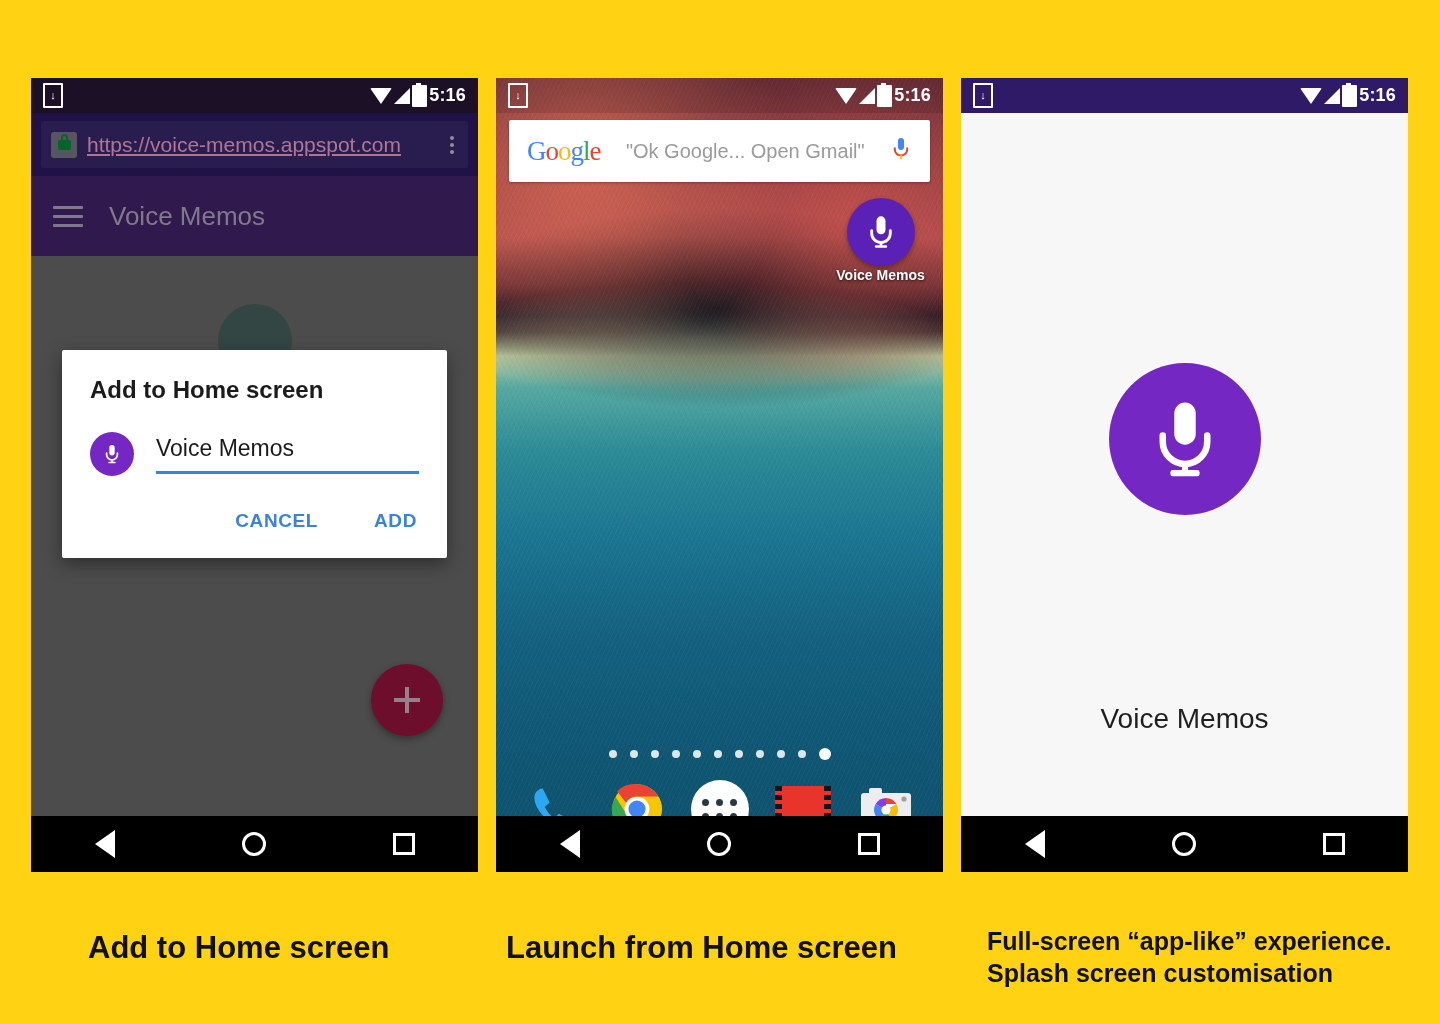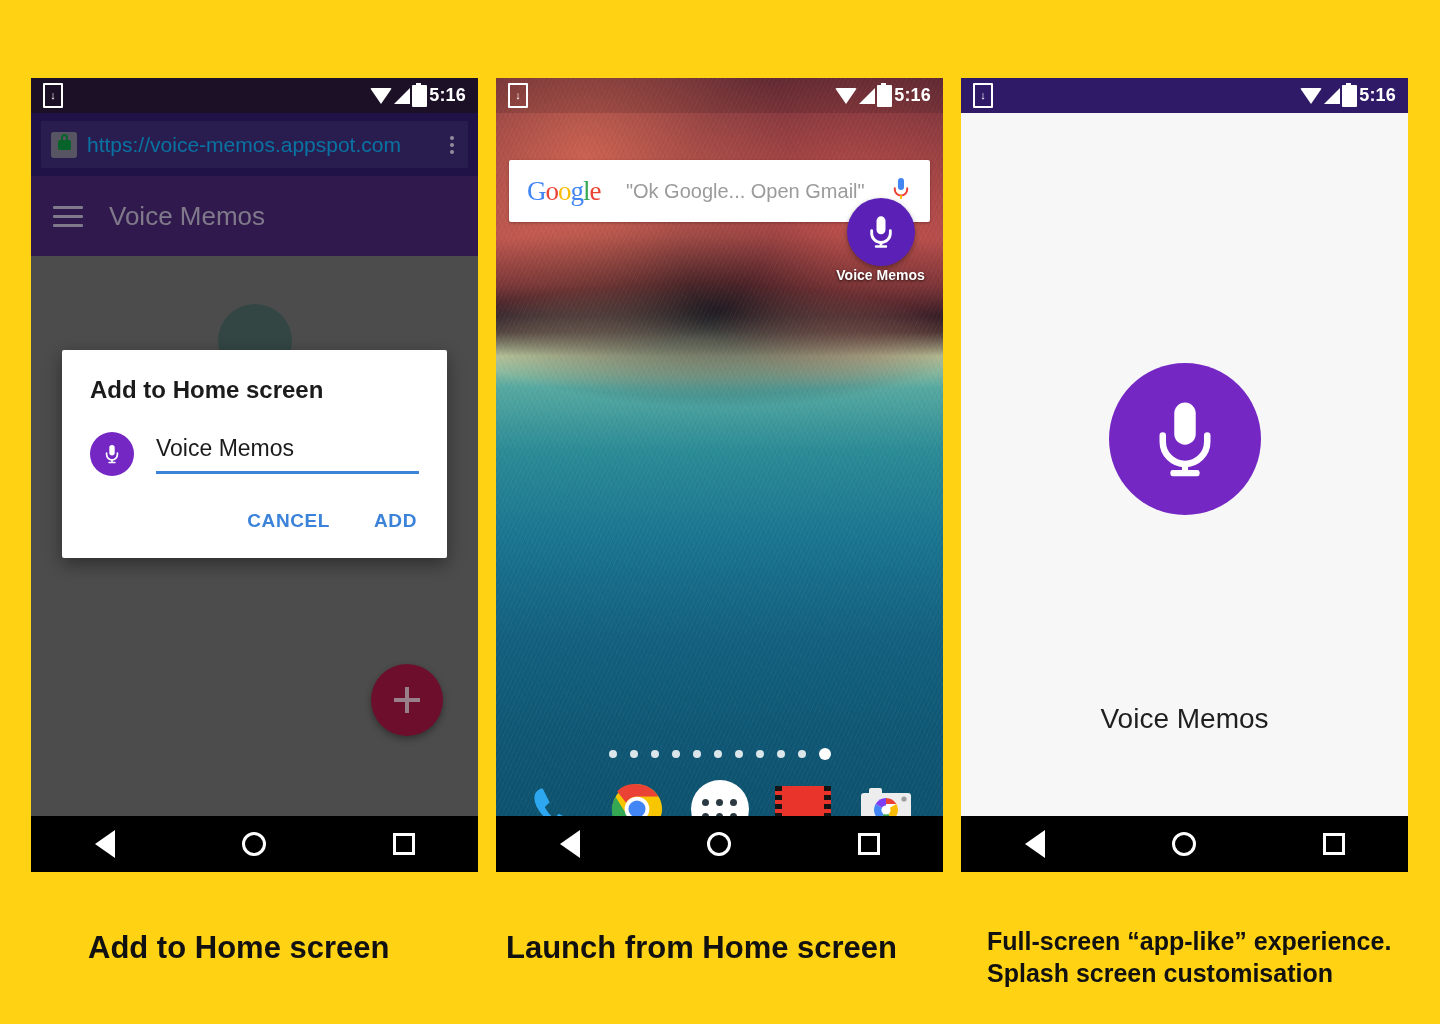--- a/index.html
+++ b/index.html
@@ -60,21 +60,21 @@
     width:100%;height:100%;box-sizing:border-box;
     background:#3b2a73;border-radius:2px;
     display:flex;align-items:center;padding:0 10px;gap:10px;
   }
   .lockbox{
     width:26px;height:26px;border-radius:3px;background:#7d7a8c;
     display:flex;align-items:center;justify-content:center;flex:0 0 auto;
   }
   .lock-body{width:13px;height:10px;background:#0a8f3c;border-radius:2px;position:relative;}
   .lock-body:before{content:"";position:absolute;left:3px;top:-6px;width:7px;height:7px;border:2px solid #0a8f3c;border-bottom:none;border-radius:4px 4px 0 0;box-sizing:border-box;}
-  .url{color:#0ea5e9;font-size:21px;white-space:nowrap;overflow:hidden;flex:1 1 auto;}
+  .url{color:#f9a8d4;font-size:21px;white-space:nowrap;overflow:hidden;flex:1 1 auto;text-decoration:underline;}
   .kebab{flex:0 0 auto;display:flex;flex-direction:column;gap:3px;align-items:center;padding:0 4px;}
   .kebab i{display:block;width:4px;height:4px;border-radius:50%;background:#cfc9de;}
 
   .appbar{
     position:absolute;left:0;top:98px;width:100%;height:80px;
     background:#45246d;display:flex;align-items:center;padding:0 22px;gap:26px;box-sizing:border-box;
   }
   .hamburger{display:flex;flex-direction:column;gap:6px;}
   .hamburger i{display:block;width:30px;height:3px;background:#b7aec7;border-radius:1px;}
   .appbar-title{color:#b7aec7;font-size:26px;}
@@ -106,21 +106,21 @@
     position:absolute;left:31px;top:272px;width:385px;
     background:#fff;border-radius:2px;
     box-shadow:0 6px 18px rgba(0,0,0,.4);
     padding:26px 28px 12px 28px;box-sizing:border-box;
   }
   .dialog-title{font-size:24px;font-weight:bold;color:#1b1b1b;margin-bottom:28px;}
   .dialog-row{display:flex;align-items:center;gap:22px;margin-bottom:6px;}
   .mic-small{width:44px;height:44px;border-radius:50%;background:#7527c4;flex:0 0 auto;display:flex;align-items:center;justify-content:center;}
   .dialog-field{flex:1 1 auto;border-bottom:3px solid #3b82d9;padding-bottom:9px;}
   .dialog-field span{font-size:23px;color:#1b1b1b;}
-  .dialog-actions{display:flex;justify-content:flex-end;gap:40px;margin-top:30px;padding-bottom:10px;align-items:center;}
+  .dialog-actions{display:flex;justify-content:flex-end;gap:52px;margin-top:30px;padding-bottom:10px;align-items:center;}
   .dialog-actions button{
     background:none;border:none;color:#3b82d9;font-size:19px;font-weight:bold;
     letter-spacing:.6px;cursor:pointer;font-family:inherit;padding:4px 2px;
   }
 
   
   .navbar{
     position:absolute;left:0;bottom:0;width:100%;height:56px;background:#000;
     display:flex;align-items:center;justify-content:space-around;
   }
@@ -154,21 +154,20 @@
   .wall-noise{position:absolute;inset:0;opacity:.16;
     background-image:
       repeating-linear-gradient(115deg, rgba(255,255,255,.22) 0 1px, transparent 1px 4px),
       repeating-linear-gradient(65deg, rgba(0,0,0,.18) 0 1px, transparent 1px 5px);
   }
   .searchbar{
     position:absolute;left:13px;top:42px;width:421px;height:62px;
     background:#fff;border-radius:2px;
     display:flex;align-items:center;padding:16px 18px;box-sizing:border-box;
     box-shadow:0 1px 3px rgba(0,0,0,.3);
-    margin-top:40px;
   }
   .glogo{font-size:27px;letter-spacing:-1px;font-family:"Liberation Serif",serif;font-weight:normal;}
   .gq{flex:1 1 auto;text-align:center;color:#9b9b9b;font-size:20px;white-space:nowrap;}
   .gmic{width:22px;flex:0 0 auto;}
   .app-icon{
     position:absolute;left:338px;top:120px;width:93px;text-align:center;
   }
   .app-icon .circle{
     width:68px;height:68px;border-radius:50%;background:#5b21b6;margin:0 auto;
     display:flex;align-items:center;justify-content:center;

